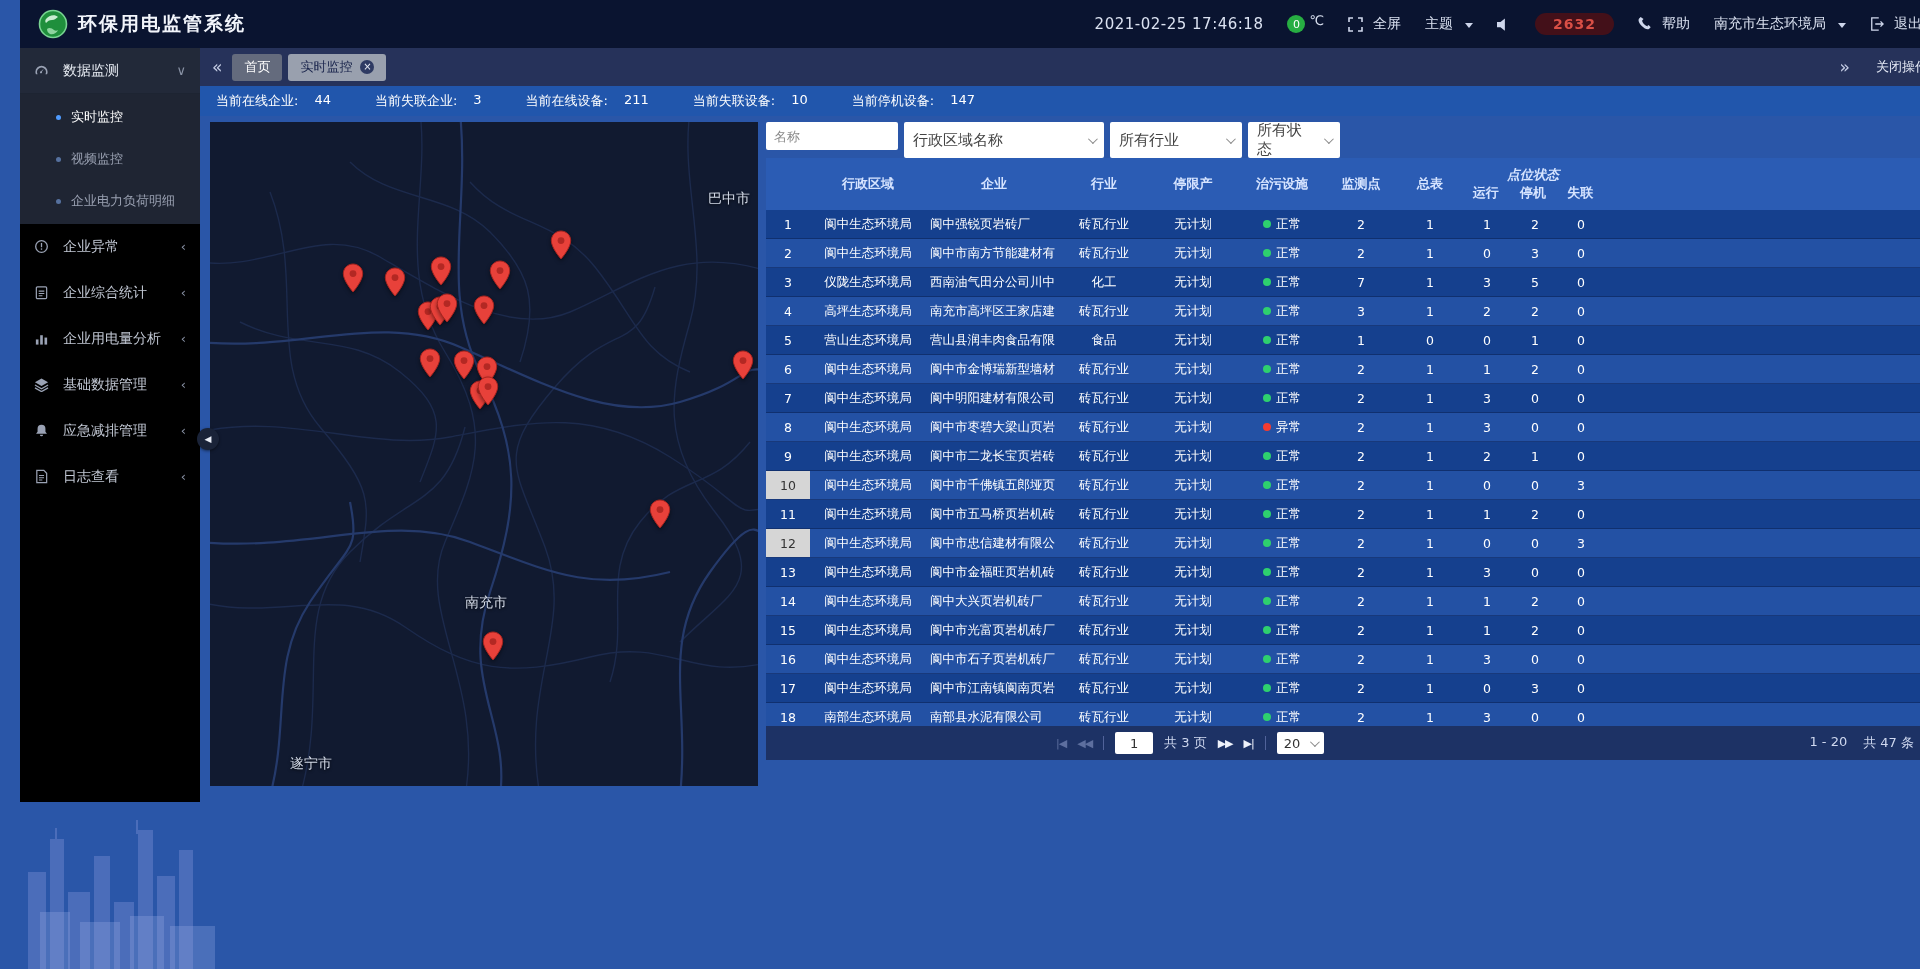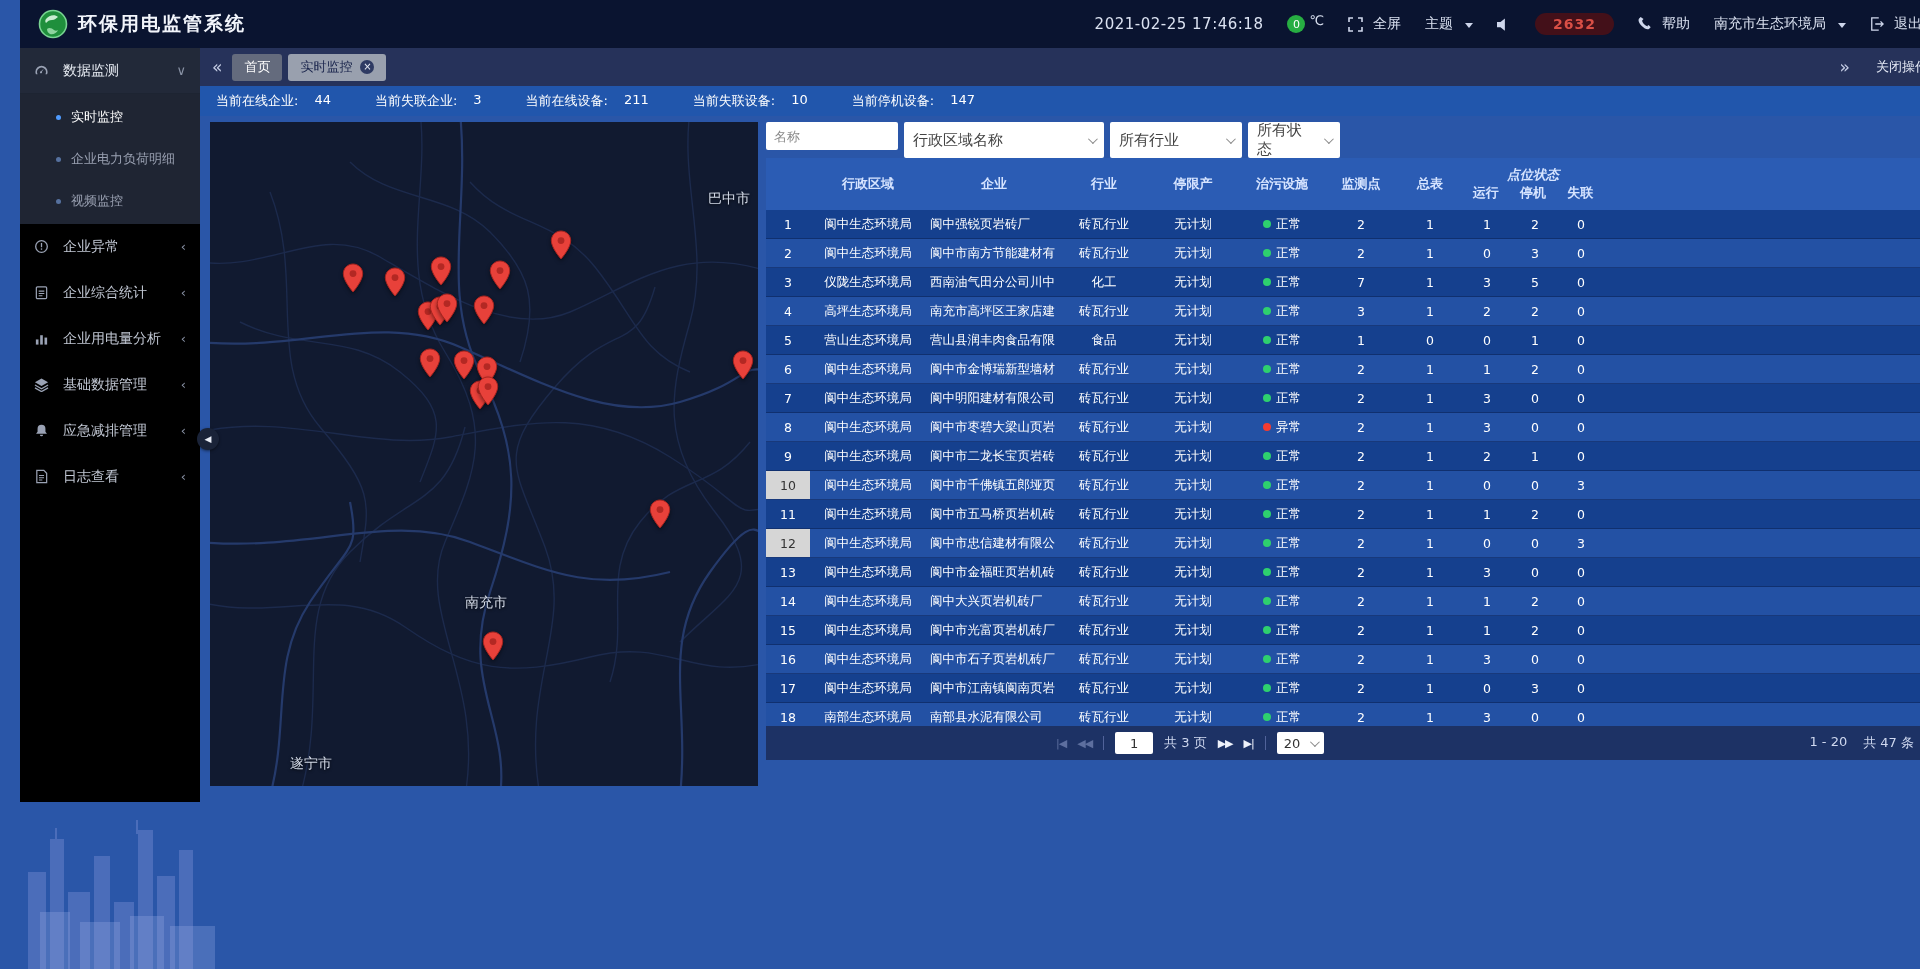--- a/index.html
+++ b/index.html
@@ -193,26 +193,26 @@
         <span class="mi-chevron">∨</span>
       </div>
       <div class="submenu">
     <div class="submenu-item active">
       <span class="dot-b"></span>
       <span class="smi-label">实时监控</span>
     </div>
 
     <div class="submenu-item">
       <span class="dot-b"></span>
-      <span class="smi-label">企业电力负荷明细</span>
+      <span class="smi-label">视频监控</span>
     </div>
 
     <div class="submenu-item">
       <span class="dot-b"></span>
-      <span class="smi-label">视频监控</span>
+      <span class="smi-label">企业电力负荷明细</span>
     </div>
   </div>
     </div>
 
     <div class="menu-group">
       <div class="menu-item">
         <span class="mi-icon">
               <svg viewBox="0 0 16 16" width="15" height="15">
                 <circle cx="8" cy="8" r="6.2" fill="none" stroke="currentColor" stroke-width="1.4"></circle>
                 <rect x="7.3" y="4.2" width="1.4" height="4.6" fill="currentColor"></rect>

